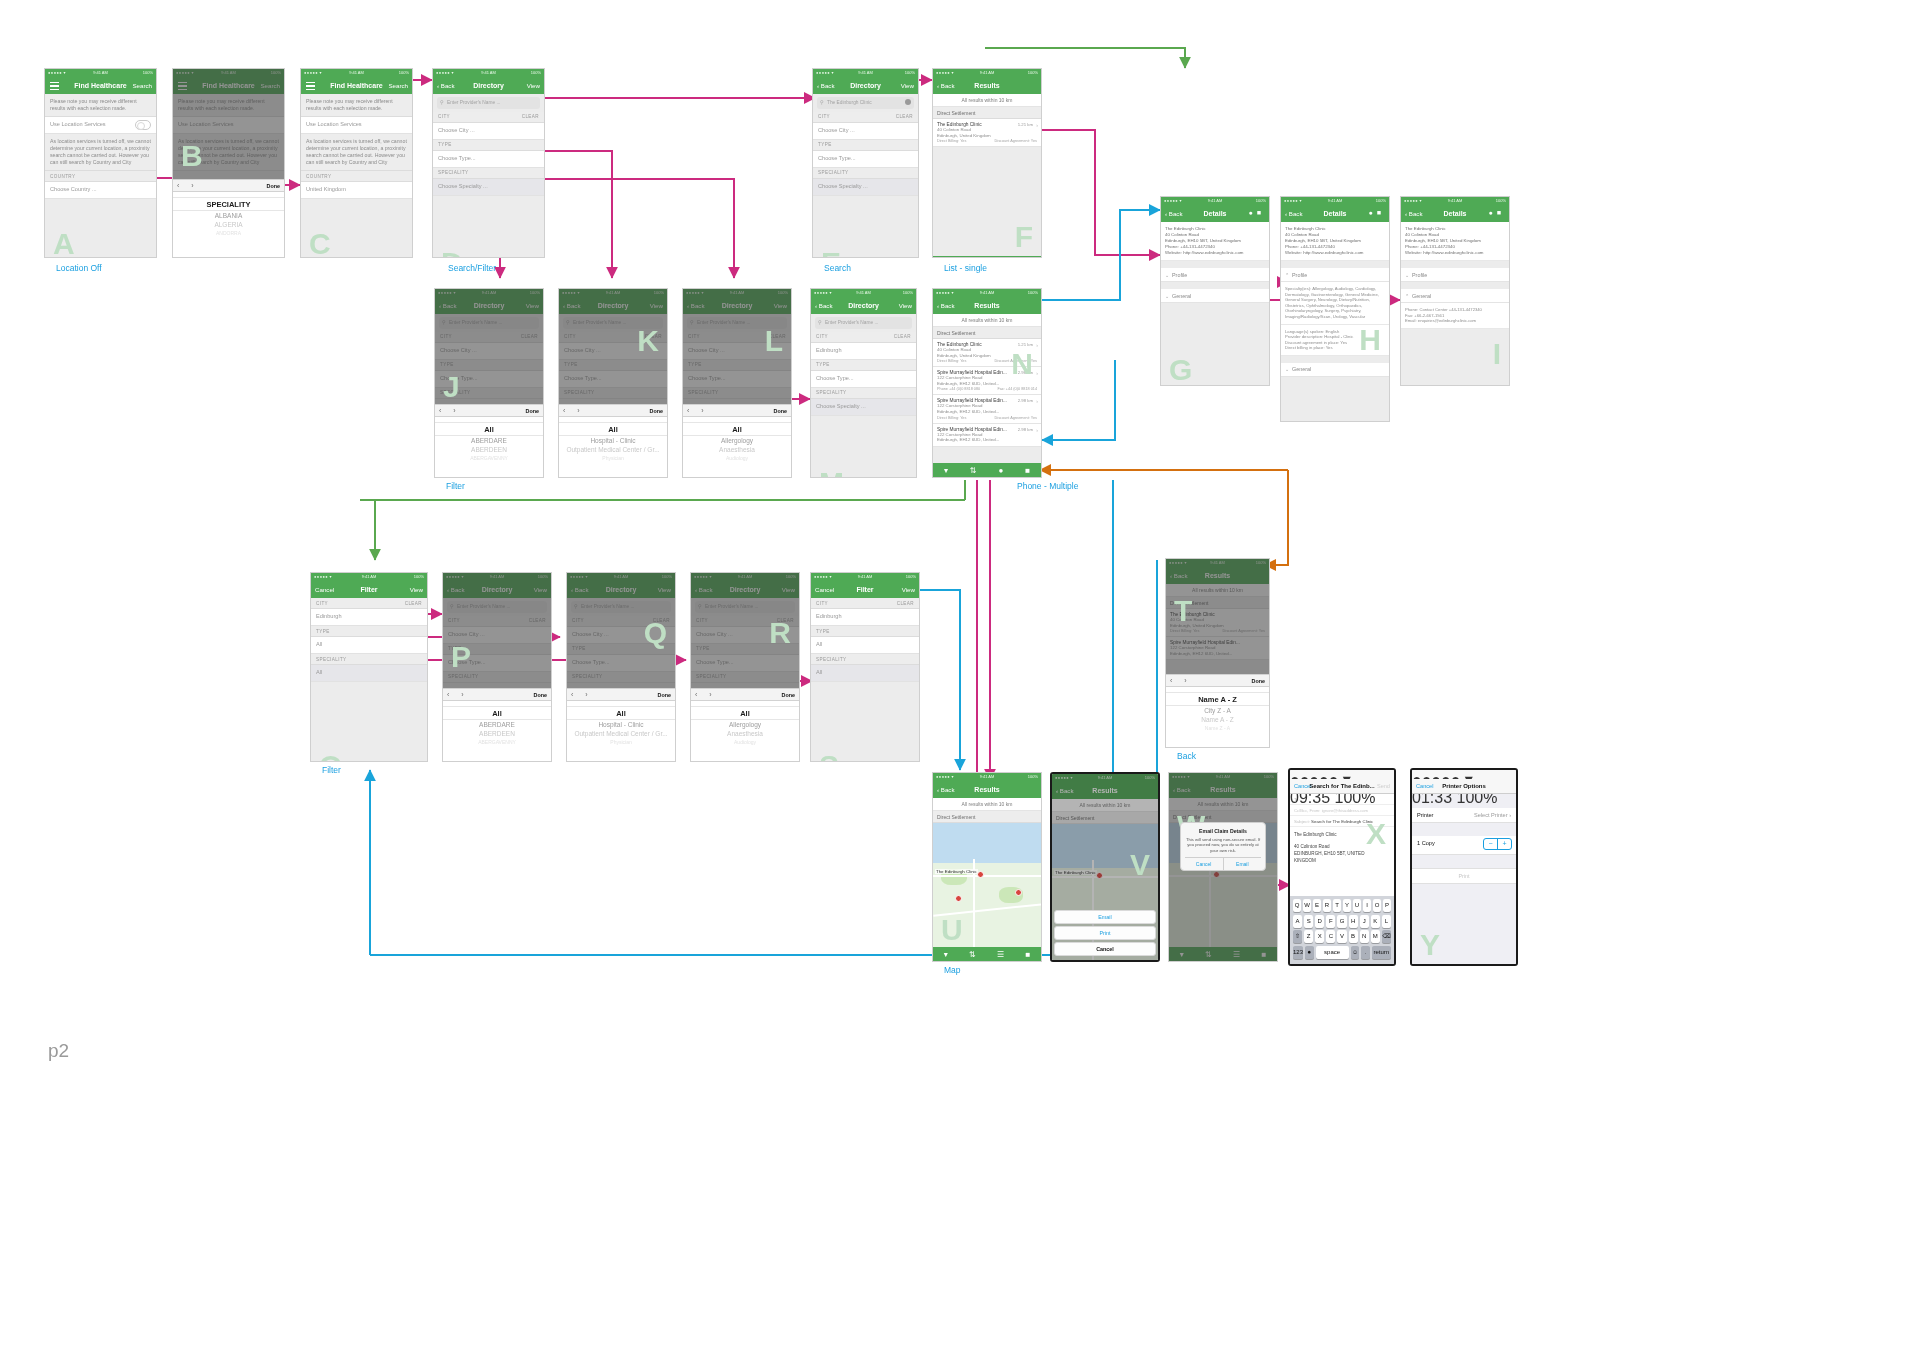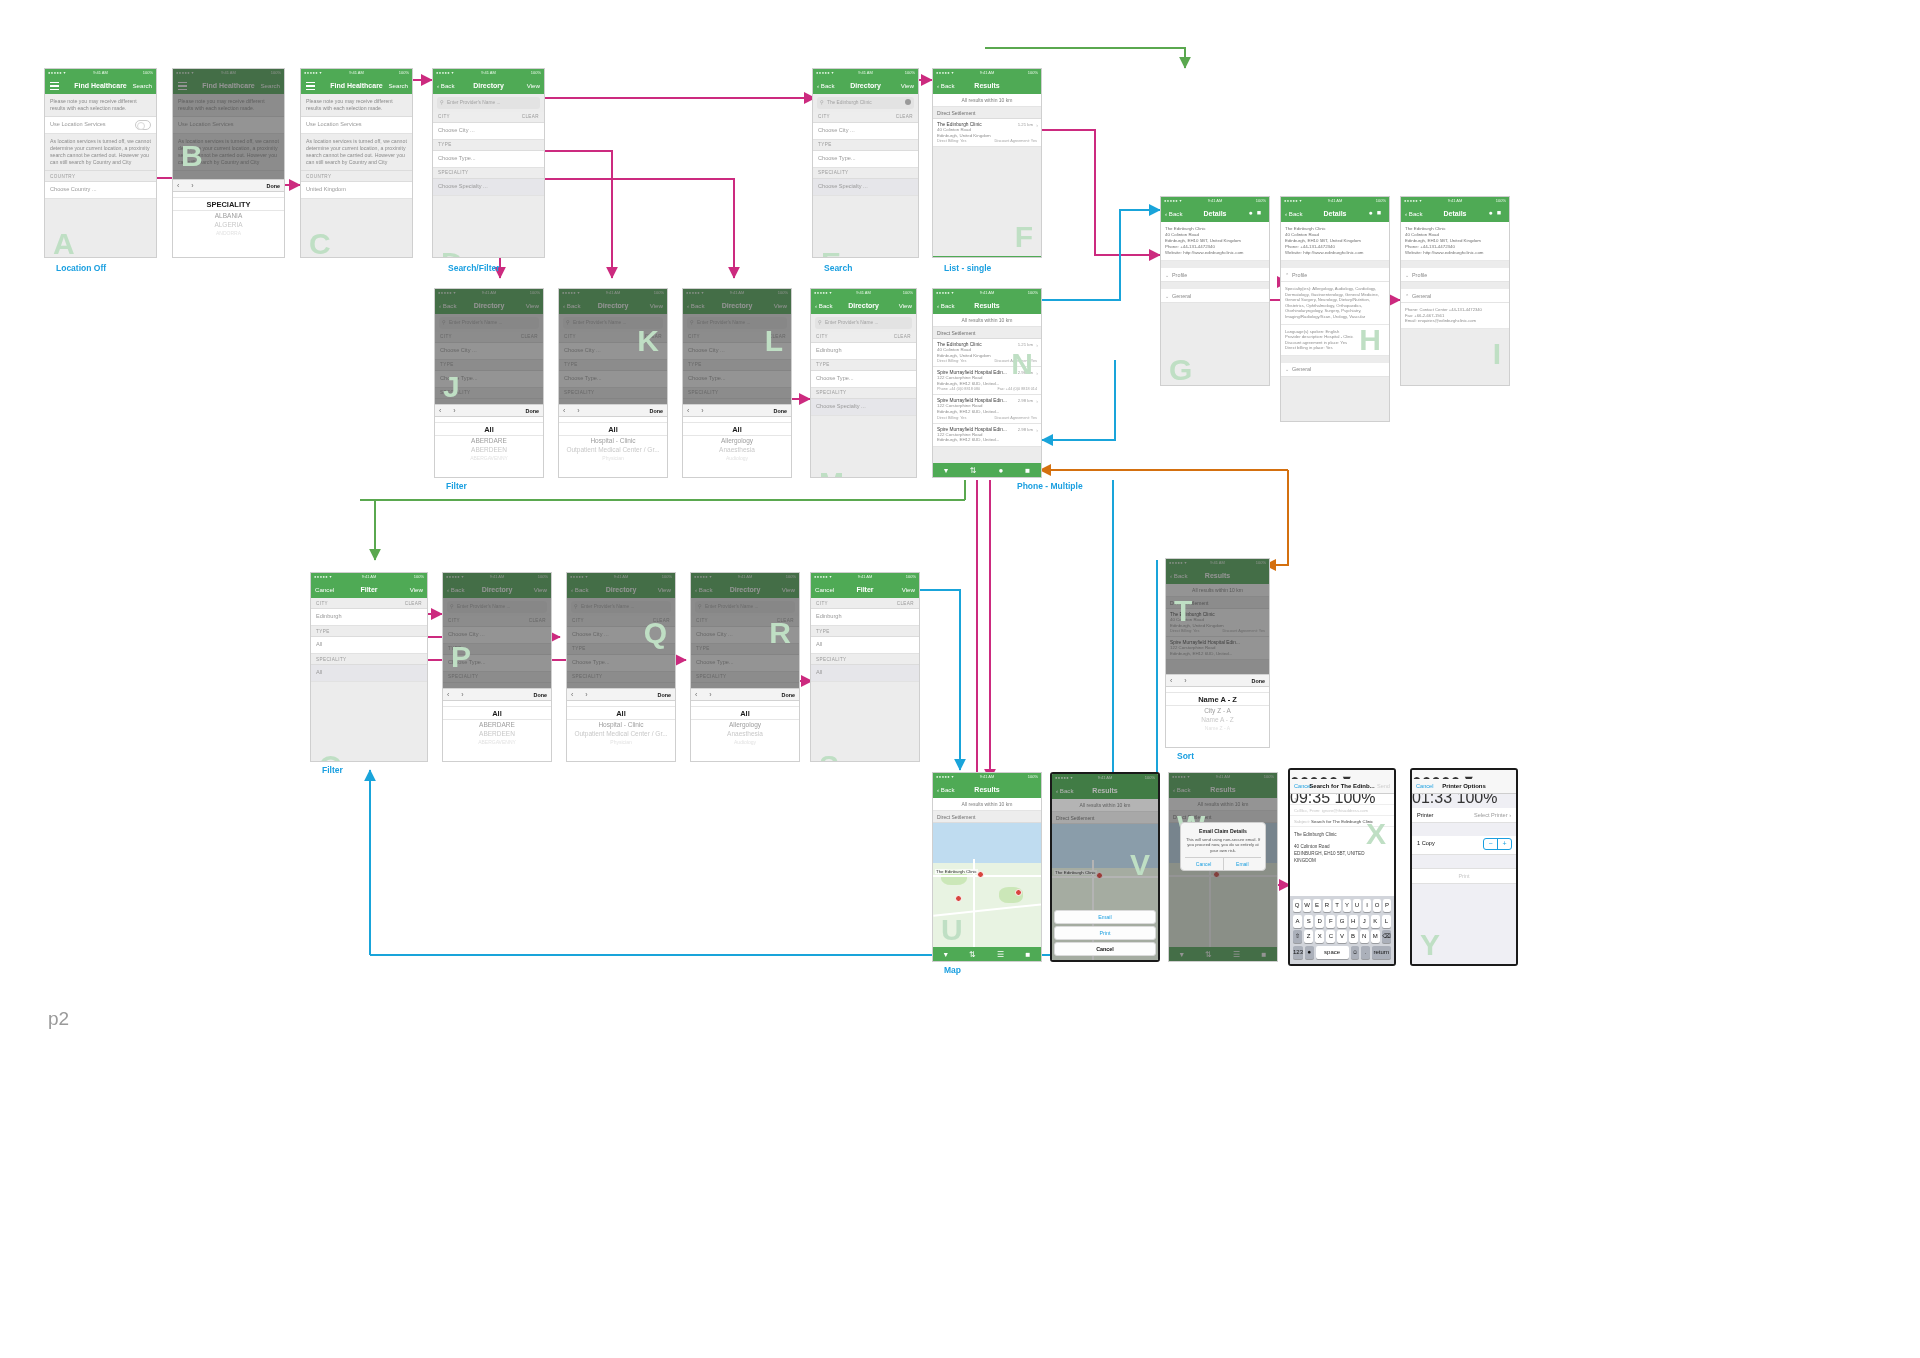--- a/index.html
+++ b/index.html
@@ -38,21 +38,21 @@
   .pickertoolbar{height:11px;background:#f3f3f3;border-top:1px solid #d2d2d2;border-bottom:1px solid #d2d2d2;position:relative;}
   .pickertoolbar .nav{position:absolute;left:4px;top:1.5px;font-size:7px;color:#6a6a6a;letter-spacing:5px;}
   .pickertoolbar .done{position:absolute;right:4px;top:2.5px;font-size:5.4px;font-weight:bold;color:#111;}
   .pickerlist{background:#fff;text-align:center;padding-top:5px;}
   .pickerlist div{font-size:6.5px;color:#c2c2c2;line-height:9px;}
   .pickerlist div.a{font-size:7.5px;color:#1b1b1b;font-weight:bold;border-top:1px solid #e6e6e6;border-bottom:1px solid #e6e6e6;padding:1.5px 0;}
   .pickerlist div.b{color:#9d9d9d;}
   .pickerlist div.c{color:#c8c8c8;}
   .pickerlist div.d{color:#e2e2e2;font-size:5px;}
   .dim{position:absolute;inset:0;background:rgba(60,60,60,0.55);}
-  .caption{position:absolute;font-size:8.5px;font-weight:bold;color:#1a9fe0;padding-left:12px;}
+  .caption{position:absolute;font-size:8.5px;font-weight:normal;color:#1a9fe0;padding-left:12px;}
 
   .resultsbanner{background:#fff;text-align:center;font-size:5px;color:#7d7d7d;padding:3px 0;border-bottom:1px solid #e4e4e4;}
   .secthead{background:#ededed;font-size:5px;color:#6f6f6f;padding:2.5px 4px;border-bottom:1px solid #dcdcdc;}
   .card{background:#fff;border-bottom:1px solid #e4e4e4;padding:3px 4px;position:relative;}
   .card .nm{font-size:4.8px;color:#3c3c3c;}
   .card .ln{font-size:4.4px;color:#8e8e8e;line-height:5.6px;}
   .card .dist{position:absolute;right:8px;top:3px;font-size:4.3px;color:#9a9a9a;}
   .card .chev{position:absolute;right:3px;top:3px;font-size:5px;color:#b6b6b6;}
   .card .meta{font-size:3.8px;color:#a4a4a4;margin-top:1px;}
   .card .meta span{float:right;}
@@ -90,21 +90,21 @@
   .stepper{position:absolute;right:4px;top:2px;display:flex;border:1px solid #1a9fe0;border-radius:3px;overflow:hidden;}
   .stepper span{width:13px;text-align:center;font-size:7px;color:#1a9fe0;line-height:10px;}
   .stepper span+span{border-left:1px solid #1a9fe0;}
   .kbd{position:absolute;left:0;right:0;bottom:0;background:#d2d5db;padding:3px 2px;}
   .kbd .kr{display:flex;justify-content:center;margin-bottom:2.5px;}
   .kbd .kr b{display:inline-block;background:#fff;border-radius:2px;font-size:6px;font-weight:normal;color:#111;width:16px;text-align:center;line-height:13px;margin:0 1px;box-shadow:0 1px 0 #9a9ca0;}
   .kbd .kr b.w{width:36px;}
   .kbd .kr b.sp{width:62px;}
   .kbd .kr b.g{background:#abb0ba;}
 
-  .pagenum{position:absolute;left:48px;top:1008px;font-size:19px;color:#9a9a9a;}
+  .pagenum{position:absolute;left:48px;top:1040px;font-size:19px;color:#9a9a9a;}
   .pagetitle{position:absolute;right:48px;top:1030px;font-size:25px;font-weight:bold;color:#111;}
 </style>
 </head>
 <body>
 
 <div id="canvas">
 
 <svg class="arrows">
   <defs>
     <marker id="ap" markerWidth="7" markerHeight="7" refX="5.6" refY="3" orient="auto">
@@ -770,21 +770,21 @@
         <span class="nav">‹ ›</span>
         <span class="done">Done</span>
       </div>
   <div class="pickerlist" style="height:64px;">
     <div class="a">Name A - Z</div>
     <div class="b">City Z - A</div>
     <div class="c">Name A - Z</div>
     <div class="d">Name Z - A</div>
   </div>
 </div>
-<div class="caption" style="left:1165px;top:751px;">Sort</div>
+<div class="caption" style="left:1165px;top:751px;">Back</div>
 
 <div class="phone" style="left:932px;top:772px;width:110px;height:190px;">
   <div class="statusbar">
         <span class="sb-l">●●●●● ▾</span>
         <span class="sb-c">9:41 AM</span>
         <span class="sb-r">100%</span>
       </div>
   <div class="navbar">
         <span class="nb-left">‹ Back</span>
         <span class="nb-title">Results</span>

